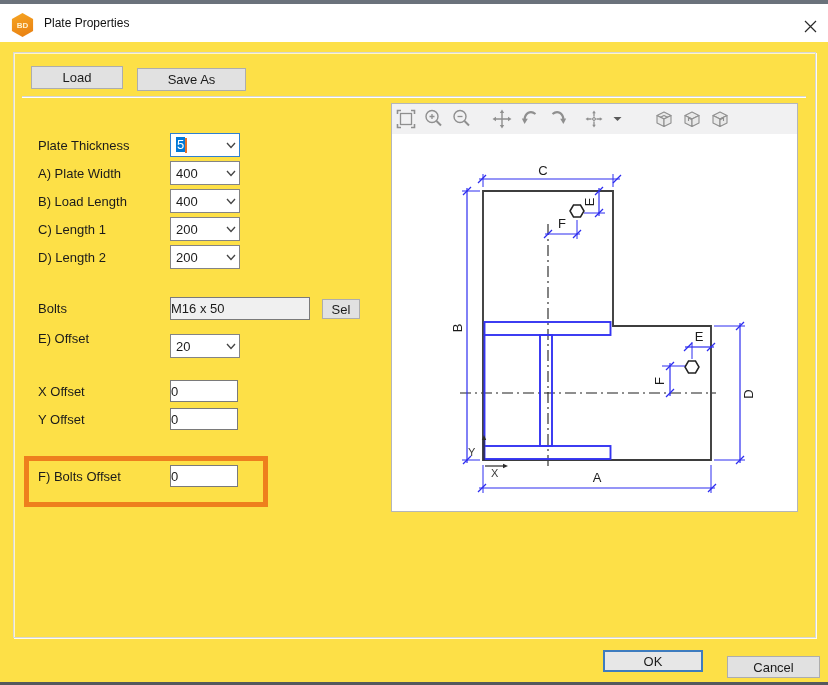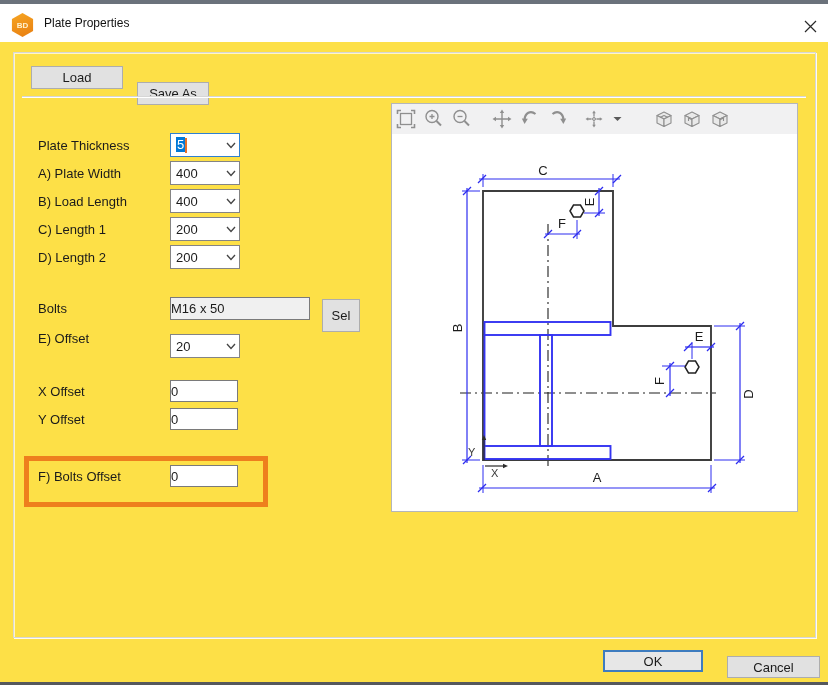--- a/index.html
+++ b/index.html
@@ -20,22 +20,22 @@
   .dlg-title{left:44px;top:12px;font-size:12px;color:#111;}
   .close-btn{left:798px;top:11px;width:24px;height:22px;display:flex;align-items:center;justify-content:center;cursor:pointer;}
   
   .groupbox{left:13px;top:52px;width:801px;height:584px;border:1px solid #d6d6d6;
             box-shadow:1px 1px 0 rgba(255,255,255,.9), inset 1px 1px 0 rgba(255,255,255,.7);}
   .separator{left:22px;top:96px;width:784px;height:1px;background:#d6d6d6;box-shadow:0 1px 0 #ffffff;}
   
   .wbtn{background:#e1e1e1;border:1px solid #adadad;display:flex;align-items:center;
         justify-content:center;font-size:13px;color:#1b1b1b;box-sizing:border-box;cursor:pointer;}
   .btn-load{left:31px;top:66px;width:92px;height:23px;}
-  .btn-saveas{left:137px;top:82px;width:72px;height:23px;}
-  .btn-sel{left:322px;top:299px;width:38px;height:33px;}
+  .btn-saveas{left:137px;top:68px;width:109px;height:23px;}
+  .btn-sel{left:322px;top:299px;width:38px;height:20px;}
   .btn-ok{left:603px;top:650px;width:100px;height:22px;border:2px solid #3e7cbf;background:#e7e7e7;}
   .btn-cancel{left:727px;top:656px;width:93px;height:22px;}
   
   .flabel{left:38px;width:130px;height:24px;display:flex;align-items:center;}
   .combo{width:70px;height:24px;background:#fff;border:1px solid #848484;
          display:flex;align-items:center;box-sizing:border-box;cursor:default;}
   .combo .val{flex:1;padding-left:5px;white-space:nowrap;}
   .combo .chev{width:17px;height:100%;display:flex;align-items:center;justify-content:center;}
   .combo.focused{border:1px solid #2f80d0;}
   .combo.focused .sel{background:#0078d7;color:#fff;padding:0 1px;}

